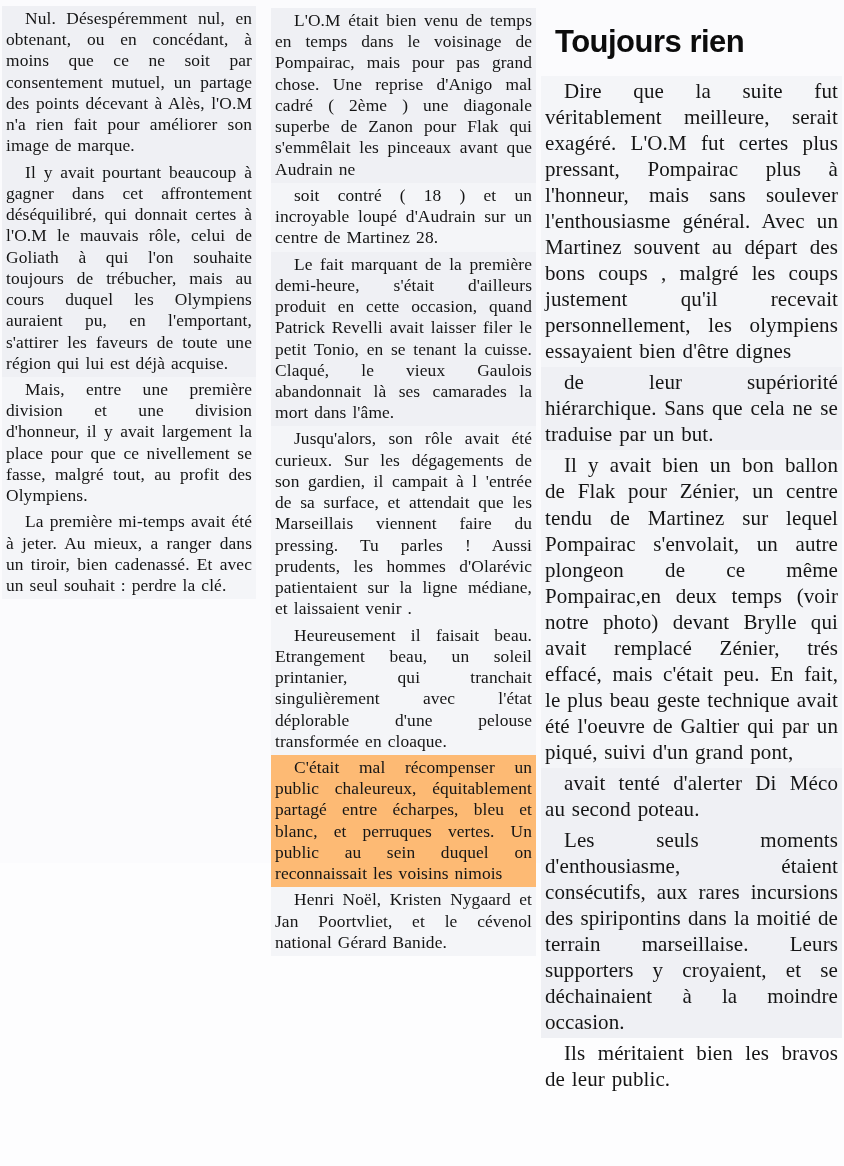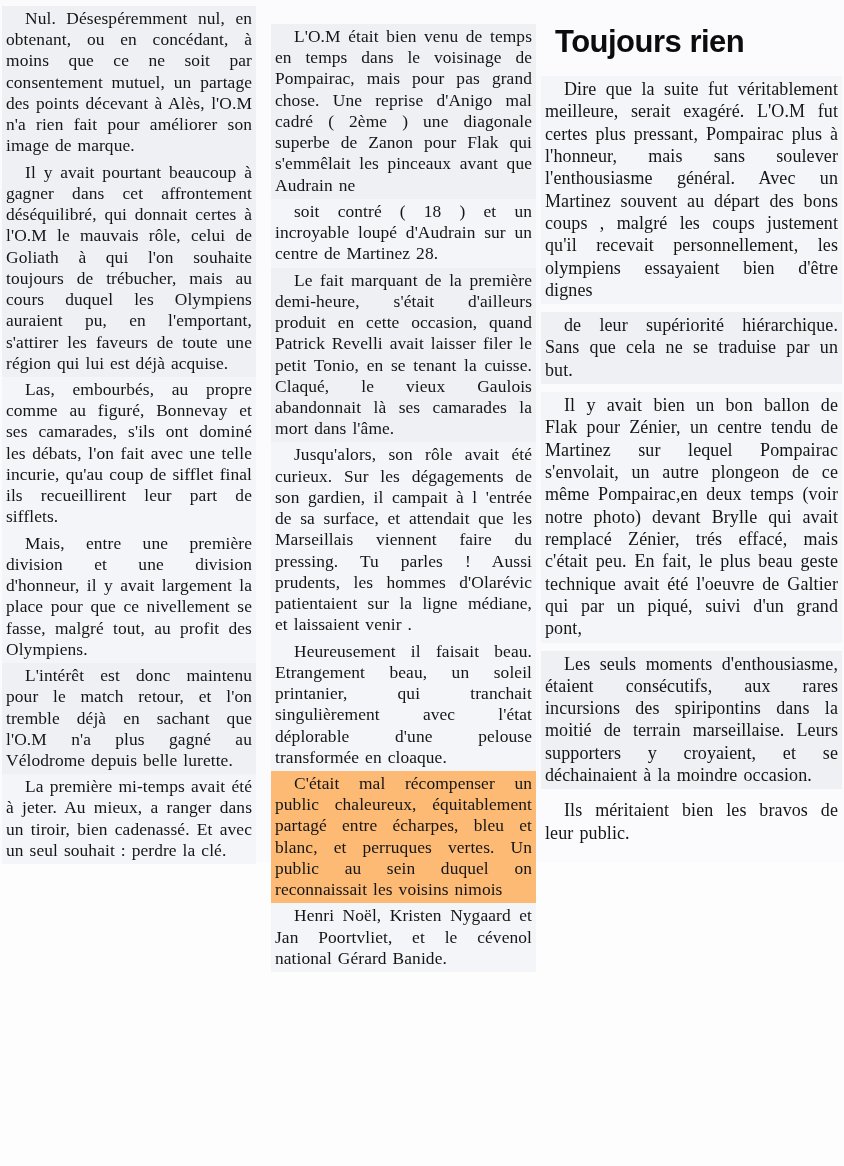--- a/index.html
+++ b/index.html
@@ -8,34 +8,34 @@
     background:#fdfdfe;
     font-family:"Liberation Serif","DejaVu Serif",serif;
     overflow:hidden;
   }
   .page{
     position:relative;width:844px;height:863px;
     background:#fbfbfd;
   }
   .col{position:absolute;top:0;}
   .col-left{left:2px;width:254px;padding-top:6px;}
-  .col-mid{left:271px;width:265px;padding-top:24px;}
+  .col-mid{left:271px;width:265px;padding-top:8px;}
   .col-right{left:541px;width:301px;padding-top:10px;}
 
   p.blk{
     margin:0;padding:2px 4px 3px;
     text-align:justify;
     text-indent:19px;
     font-size:17.4px;
     line-height:1.22;
     color:#151515;
     letter-spacing:0.1px;
     word-spacing:1.5px;
   }
-  .col-right p.blk{font-size:18px;line-height:1.24;margin-top:8px;}
+  .col-right p.blk{font-size:21px;line-height:1.24;}
   .noindent{text-indent:0;}
   .gap-sm{margin-top:8px;}
   .gap-md{margin-top:24px;}
   .gap-lg{margin-top:32px;font-family:Liberation Serif, serif;}
 
   .shade-1{background:#eff0f4;}
   .shade-2{background:#f4f5f8;}
   .shade-3{background:#fdba74;}
   .shade-0{background:transparent;}
 
@@ -52,38 +52,37 @@
   .head-toujours{margin-bottom:8px;}
 </style>
 </head>
 <body>
 
 <div class="page">
 
   <div class="col col-left">
     <p class="blk shade-1">Nul. Désespéremment nul, en obtenant, ou en concédant, à moins que ce ne soit par consentement mutuel, un partage des points décevant à Alès, l'O.M n'a rien fait pour améliorer son image de marque.</p>
     <p class="blk shade-1 gap-sm">Il y avait pourtant beaucoup à gagner dans cet affrontement déséquilibré, qui donnait certes à l'O.M le mauvais rôle, celui de Goliath à qui l'on souhaite toujours de trébucher, mais au cours duquel les Olympiens auraient pu, en l'emportant, s'attirer les faveurs de toute une région qui lui est déjà acquise.</p>
-    <p class="blk shade-2 gap-sm">Las, embourbés, au propre comme au figuré, Bonnevay et ses camarades, s'ils ont dominé les débats, l'on fait avec une telle incurie, qu'au coup de sifflet final ils recueillirent leur part de sifflets.</p>
     <p class="blk shade-2">Mais, entre une première division et une division d'honneur, il y avait largement la place pour que ce nivellement se fasse, malgré tout, au profit des Olympiens.</p>
-    <p class="blk shade-1">L'intérêt est donc maintenu pour le match retour, et l'on tremble déjà en sachant que l'O.M n'a plus gagné au Vélodrome depuis belle lurette.</p>
     <p class="blk shade-2">La première mi-temps avait été à jeter. Au mieux, a ranger dans un tiroir, bien cadenassé. Et avec un seul souhait : perdre la clé.</p>
   </div>
 
   <div class="col col-mid">
     <p class="blk shade-1">L'O.M était bien venu de temps en temps dans le voisinage de Pompairac, mais pour pas grand chose. Une reprise d'Anigo mal cadré ( 2ème ) une diagonale superbe de Zanon pour Flak qui s'emmêlait les pinceaux avant que Audrain ne</p>
     <p class="blk shade-2 noindent gap-sm">soit contré ( 18 ) et un incroyable loupé d'Audrain sur un centre de Martinez 28.</p>
     <p class="blk shade-1 gap-sm">Le fait marquant de la première demi-heure, s'était d'ailleurs produit en cette occasion, quand Patrick Revelli avait laisser filer le petit Tonio, en se tenant la cuisse. Claqué, le vieux Gaulois abandonnait là ses camarades la mort dans l'âme.</p>
     <p class="blk shade-2 gap-lg">Jusqu'alors, son rôle avait été curieux. Sur les dégagements de son gardien, il campait à l 'entrée de sa surface, et attendait que les Marseillais viennent faire du pressing. Tu parles ! Aussi prudents, les hommes d'Olarévic patientaient sur la ligne médiane, et laissaient venir .</p>
     <p class="blk shade-2 gap-sm">Heureusement il faisait beau. Etrangement beau, un soleil printanier, qui tranchait singulièrement avec l'état déplorable d'une pelouse transformée en cloaque.</p>
     <p class="blk shade-3 gap-md">C'était mal récompenser un public chaleureux, équitablement partagé entre écharpes, bleu et blanc, et perruques vertes. Un public au sein duquel on reconnaissait les voisins nimois</p>
     <p class="blk shade-2 noindent gap-sm">Henri Noël, Kristen Nygaard et Jan Poortvliet, et le cévenol national Gérard Banide.</p>
   </div>
 
   <div class="col col-right">
     <h2 class="head head-toujours">Toujours rien</h2>
     <p class="blk shade-2">Dire que la suite fut véritablement meilleure, serait exagéré. L'O.M fut certes plus pressant, Pompairac plus à l'honneur, mais sans soulever l'enthousiasme général. Avec un Martinez souvent au départ des bons coups , malgré les coups justement qu'il recevait personnellement, les olympiens essayaient bien d'être dignes</p>
     <p class="blk shade-1 noindent gap-sm">de leur supériorité hiérarchique. Sans que cela ne se traduise par un but.</p>
     <p class="blk shade-2 gap-md">Il y avait bien un bon ballon de Flak pour Zénier, un centre tendu de Martinez sur lequel Pompairac s'envolait, un autre plongeon de ce même Pompairac,en deux temps (voir notre photo) devant Brylle qui avait remplacé Zénier, trés effacé, mais c'était peu. En fait, le plus beau geste technique avait été l'oeuvre de Galtier qui par un piqué, suivi d'un grand pont,</p>
+    <p class="blk shade-1 noindent">avait tenté d'alerter Di Méco au second poteau.</p>
     <p class="blk shade-1 gap-lg">Les seuls moments d'enthousiasme, étaient consécutifs, aux rares incursions des spiripontins dans la moitié de terrain marseillaise. Leurs supporters y croyaient, et se déchainaient à la moindre occasion.</p>
     <p class="blk shade-0 gap-md">Ils méritaient bien les bravos de leur public.</p>
   </div>
 
 </div>
 
 </body></html>

